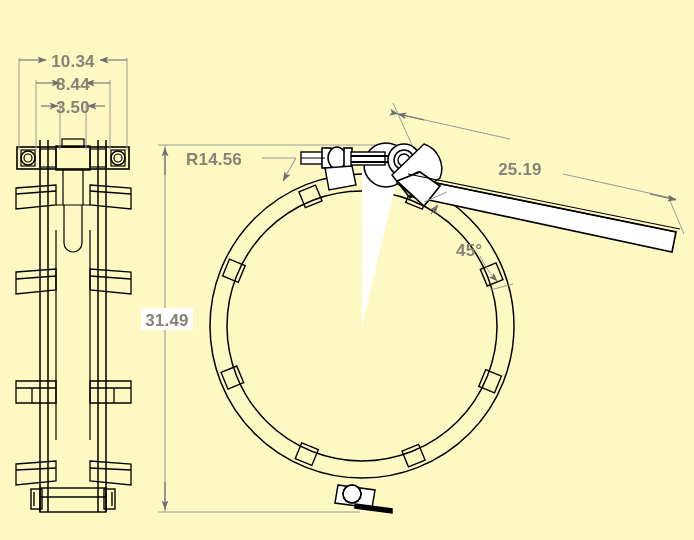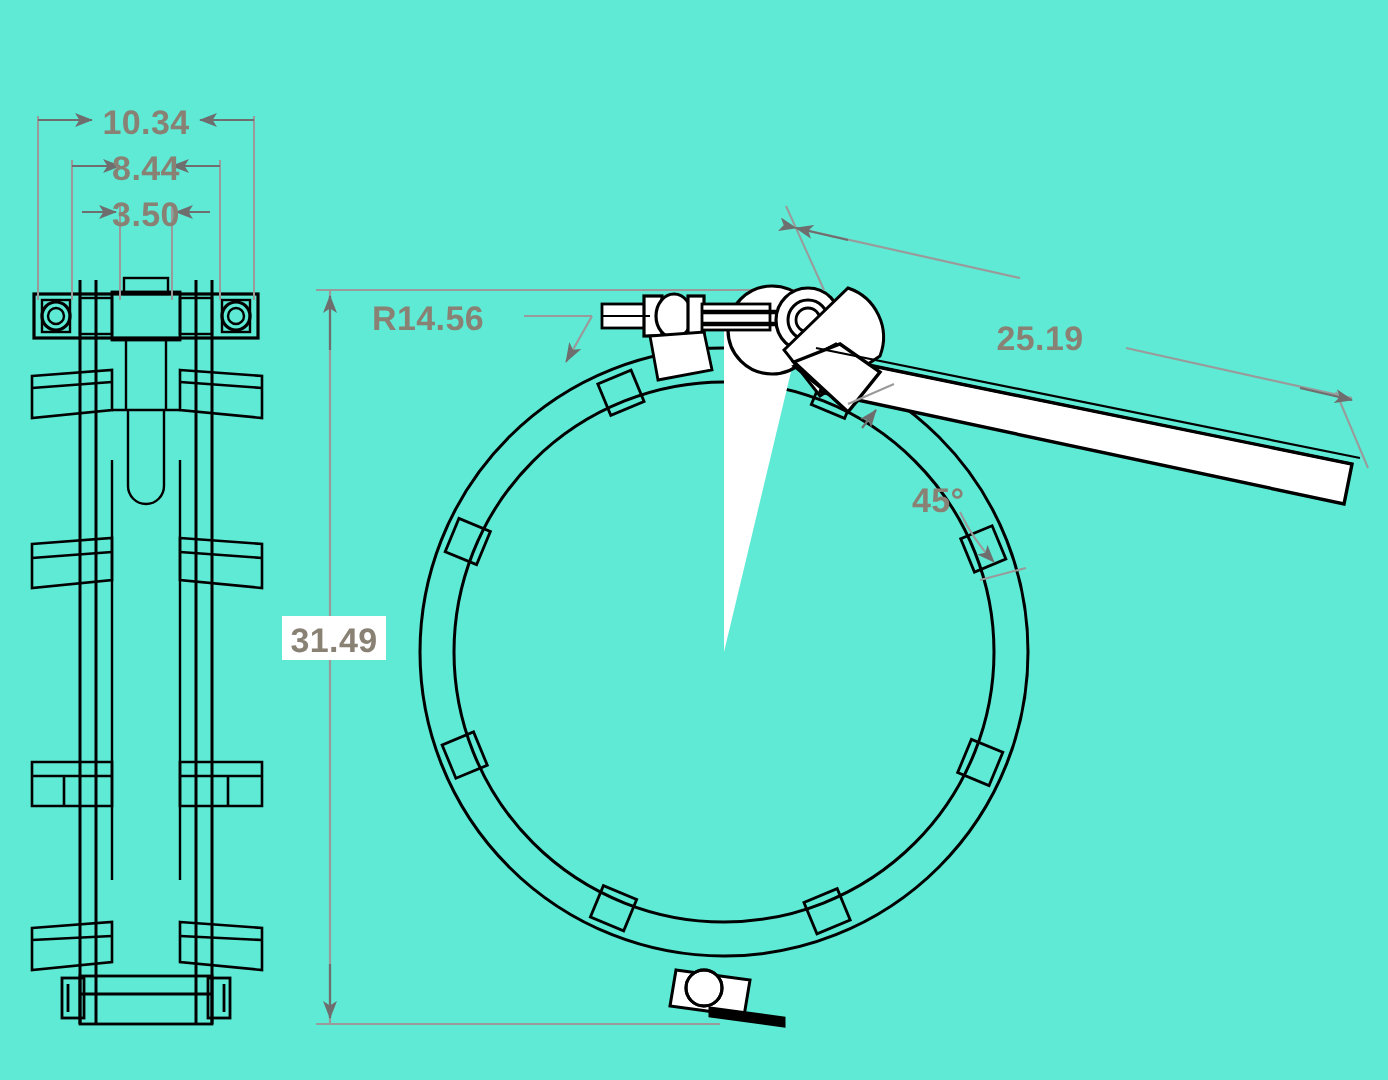--- a/index.html
+++ b/index.html
@@ -1,18 +1,18 @@
 <!DOCTYPE html>
 <html><head>
 <meta charset="utf-8">
 <style>
   html,body{margin:0;padding:0;background:#ffffff;}
   body{width:694px;height:540px;overflow:hidden;
        font-family:"Liberation Sans","DejaVu Sans",sans-serif;}
-  #root{position:relative;width:694px;height:540px;background:#5eead4;}
+  #root{position:relative;width:694px;height:540px;background:#fef9c3;}
   svg{display:block;}
   .dimtext{
     font-family:"Liberation Sans","DejaVu Sans",sans-serif;
     font-size:17px; font-weight:bold; fill:#8a8175;
     letter-spacing:0.2px;
   }
 </style>
 </head>
 <body>
 

